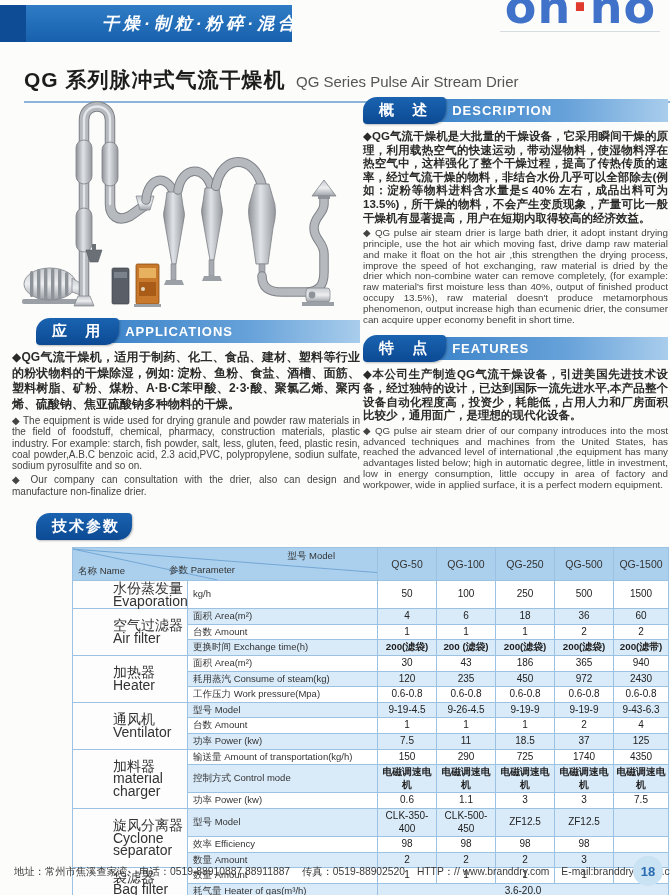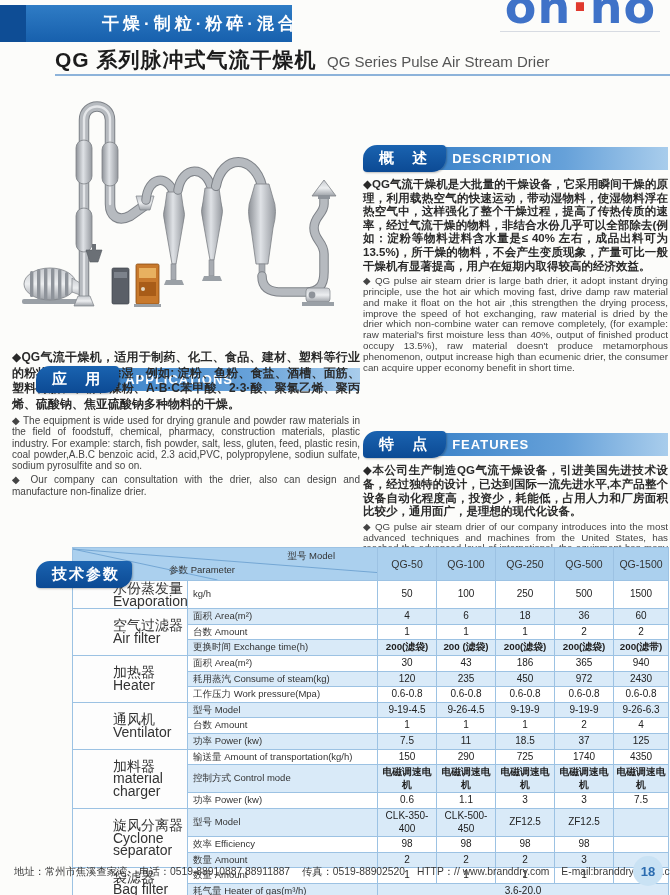--- a/index.html
+++ b/index.html
@@ -1,36 +1,36 @@
 <!DOCTYPE html>
 <html><head>
 <meta charset="utf-8">
 <style>
   html,body{margin:0;padding:0;background:#e9e9e6;}
   .page{position:relative;width:670px;height:895px;background:#fcfcfa;overflow:hidden;
         font-family:"Liberation Sans","DejaVu Sans",sans-serif;color:#222;}
   
   .top-banner{position:absolute;left:0;top:5px;width:292px;height:37px;
-     background:linear-gradient(180deg,#2f7cc5,#1760ad);}
+     background:linear-gradient(180deg,#2f7cc5,#1760ad);font-style:italic;}
   .top-banner .dark{position:absolute;left:0;top:0;width:26px;height:100%;background:#0e4d95;}
   .top-banner .txt{position:absolute;left:102px;top:0;line-height:37px;color:#fff;
      font-weight:bold;font-size:17px;letter-spacing:4px;white-space:nowrap;}
   
   .logo{position:absolute;top:0;right:14px;height:30px;overflow:hidden;}
   .logo .lt{position:relative;top:-16px;font-weight:bold;font-size:46px;line-height:46px;
      color:#3f72c8;letter-spacing:1px;font-family:"DejaVu Sans",sans-serif;}
   .logo .dot{color:#e0392e;}
   .logo-shelf{position:absolute;top:31px;right:10px;width:160px;border-top:1px solid #d7dbe2;}
   
-  .title-row{position:absolute;left:24px;top:46px;right:0;border-bottom:2px solid #8db3da;
-     padding-bottom:0;white-space:nowrap;margin-left:31px;}
+  .title-row{position:absolute;left:24px;top:66px;right:0;border-bottom:2px solid #8db3da;
+     padding-bottom:7px;white-space:nowrap;}
   .title-zh{font-size:21px;font-weight:bold;color:#1c1c1c;letter-spacing:1px;}
   .title-en{font-size:15px;color:#555;margin-left:6px;}
   
-  .sec-hdr{position:relative;display:flex;align-items:center;height:28px;margin-top:48px;}
+  .sec-hdr{position:relative;display:flex;align-items:center;height:28px;}
   .sec-tab{position:relative;z-index:2;background:linear-gradient(180deg,#1a63b0,#0c4a94);
      color:#fff;font-weight:bold;font-size:15px;letter-spacing:7px;padding:4px 12px 4px 16px;
      border-radius:14px 4px 14px 4px;white-space:nowrap;box-shadow:1px 1px 2px rgba(0,0,0,.25);}
   .sec-bar{flex:1;background:linear-gradient(90deg,#3e85ca 0%,#66a1d9 55%,#a9cdec 100%);
      color:#fff;font-size:13px;font-weight:bold;letter-spacing:1px;padding:4px 0 4px 14px;
      margin-left:-8px;white-space:nowrap;}
   
   .zh-p{font-size:11.5px;line-height:13.6px;font-weight:bold;color:#2a2a2a;margin:0 0 3px 0;
      text-align:justify;}
   .en-p{font-size:9.8px;line-height:10.8px;color:#444;margin:0 0 3px 0;text-align:justify;}
@@ -310,21 +310,21 @@
           <td class="val">0.6-0.8</td>
           <td class="val">0.6-0.8</td>
         </tr>
         <tr class="alt">
           <td class="name" rowspan="3">通风机 Ventilator</td>
           <td class="param">型号 Model</td>
           <td class="val">9-19-4.5</td>
           <td class="val">9-26-4.5</td>
           <td class="val">9-19-9</td>
           <td class="val">9-19-9</td>
-          <td class="val">9-26-6.3</td>
+          <td class="val">9-43-6.3</td>
         </tr>
         <tr>
           <td class="param">台数 Amount</td>
           <td class="val">1</td>
           <td class="val">1</td>
           <td class="val">1</td>
           <td class="val">2</td>
           <td class="val">4</td>
         </tr>
         <tr class="alt">

